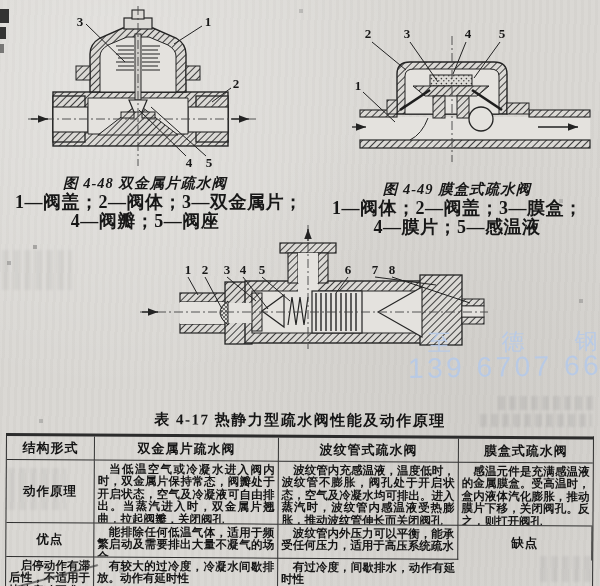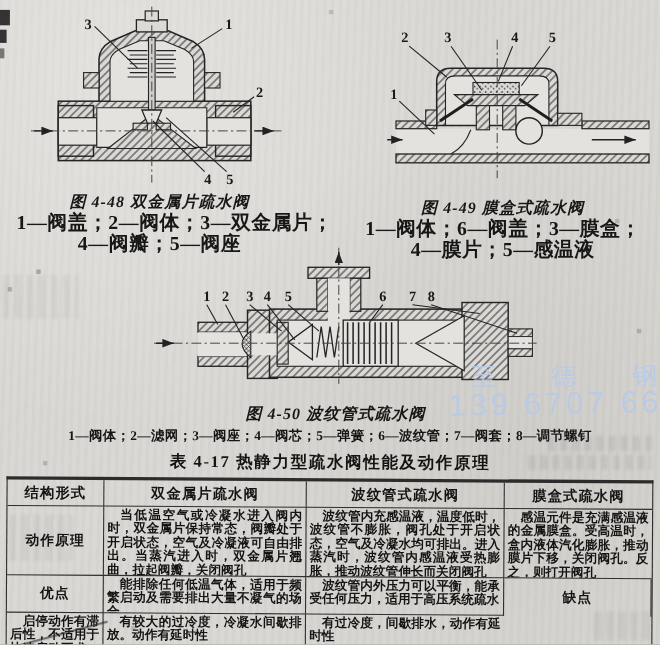--- a/index.html
+++ b/index.html
@@ -202,21 +202,21 @@
     <g font-size="13">
       <text x="18" y="16" text-anchor="middle">2</text>
       <text x="57" y="16" text-anchor="middle">3</text>
       <text x="118" y="16" text-anchor="middle">4</text>
       <text x="152" y="16" text-anchor="middle">5</text>
       <text x="8" y="68" text-anchor="middle">1</text>
     </g>
   </svg>
   <div class="fig-caption-block" style="left:332px;top:180px;width:250px;">
     <div class="fig-caption">图 4-49  膜盒式疏水阀</div>
-    <div class="fig-legend">1—阀体；6—阀盖；3—膜盒；</div>
+    <div class="fig-legend">1—阀体；2—阀盖；3—膜盒；</div>
     <div class="fig-legend">4—膜片；5—感温液</div>
   </div>
 
   <svg class="fig-svg" style="left:140px;top:225px;" width="348" height="138" viewBox="0 0 348 138">
     <defs>
       <pattern id="hC" patternUnits="userSpaceOnUse" width="5" height="5" patternTransform="rotate(45)">
         <rect width="5" height="5" fill="#dbd9d5"></rect>
         <line x1="2.5" y1="0" x2="2.5" y2="5" stroke="#3e3e3e" stroke-width="1"></line>
       </pattern>
       <pattern id="gridC" patternUnits="userSpaceOnUse" width="4" height="4">
@@ -294,24 +294,20 @@
       <text x="48" y="49" text-anchor="middle">1</text>
       <text x="65" y="49" text-anchor="middle">2</text>
       <text x="87" y="49" text-anchor="middle">3</text>
       <text x="103" y="49" text-anchor="middle">4</text>
       <text x="122" y="49" text-anchor="middle">5</text>
       <text x="208" y="49" text-anchor="middle">6</text>
       <text x="235" y="49" text-anchor="middle">7</text>
       <text x="252" y="49" text-anchor="middle">8</text>
     </g>
   </svg>
-  <div class="fig-caption-block" style="left:60px;top:367px;width:490px;">
-    <div class="fig-caption">图 4-50  波纹管式疏水阀</div>
-  </div>
-  <div class="wide-legend">1—阀体；2—滤网；3—阀座；4—阀芯；5—弹簧；6—波纹管；7—阀套；8—调节螺钉</div>
 
   <div class="watermark" id="wm-line1">至 德 钢 业</div>
   <div class="watermark" id="wm-line2">139 6707 6667</div>
 
   <div class="table-title">表 4-17  热静力型疏水阀性能及动作原理</div>
 
   <div class="grid">
 
     <div class="cell hdr">结构形式</div>
     <div class="cell hdr">双金属片疏水阀</div>

